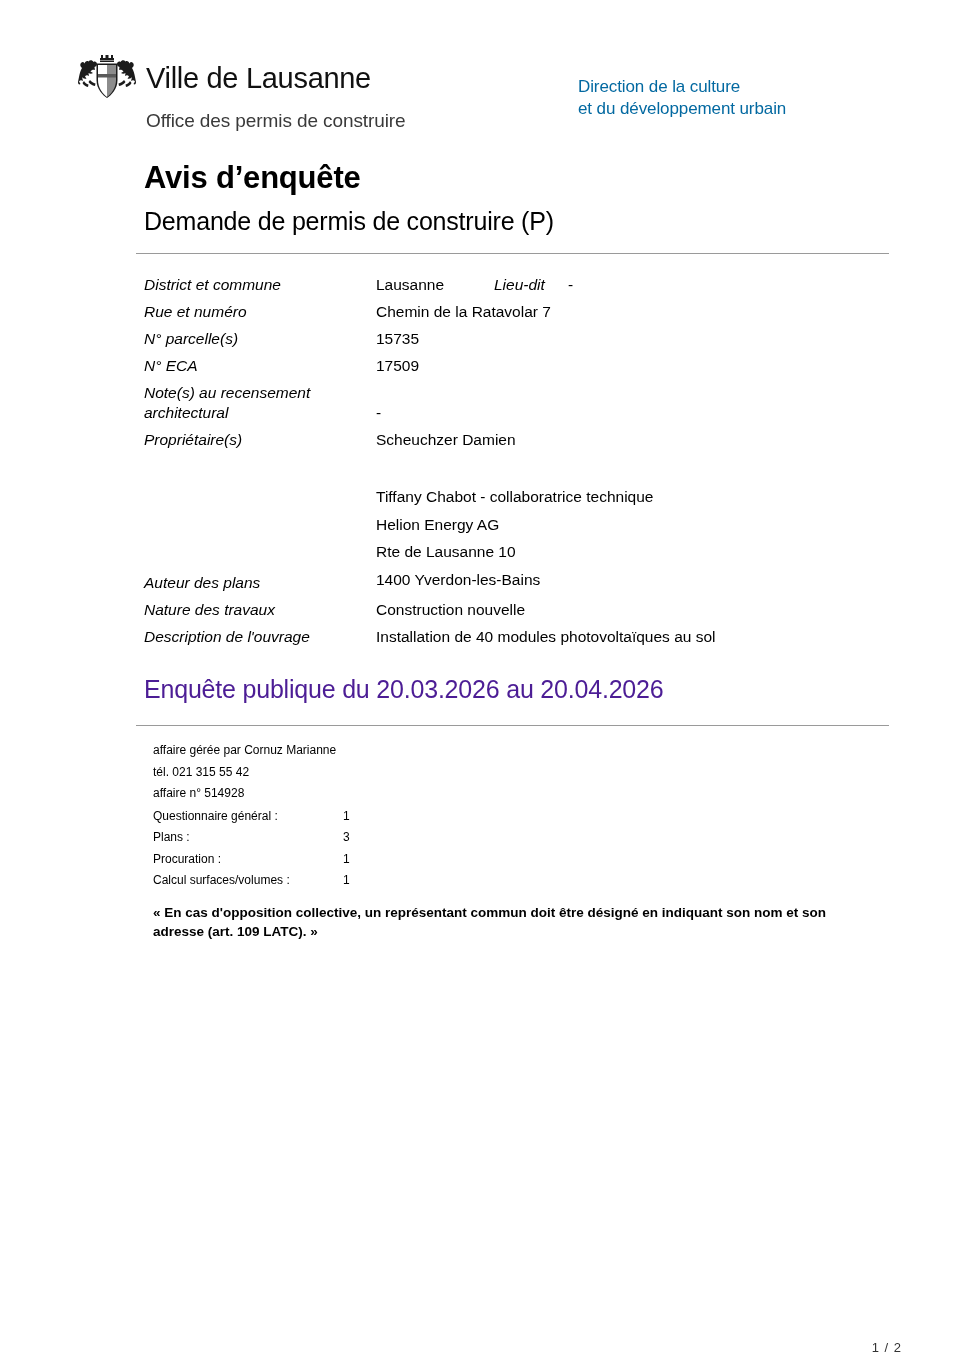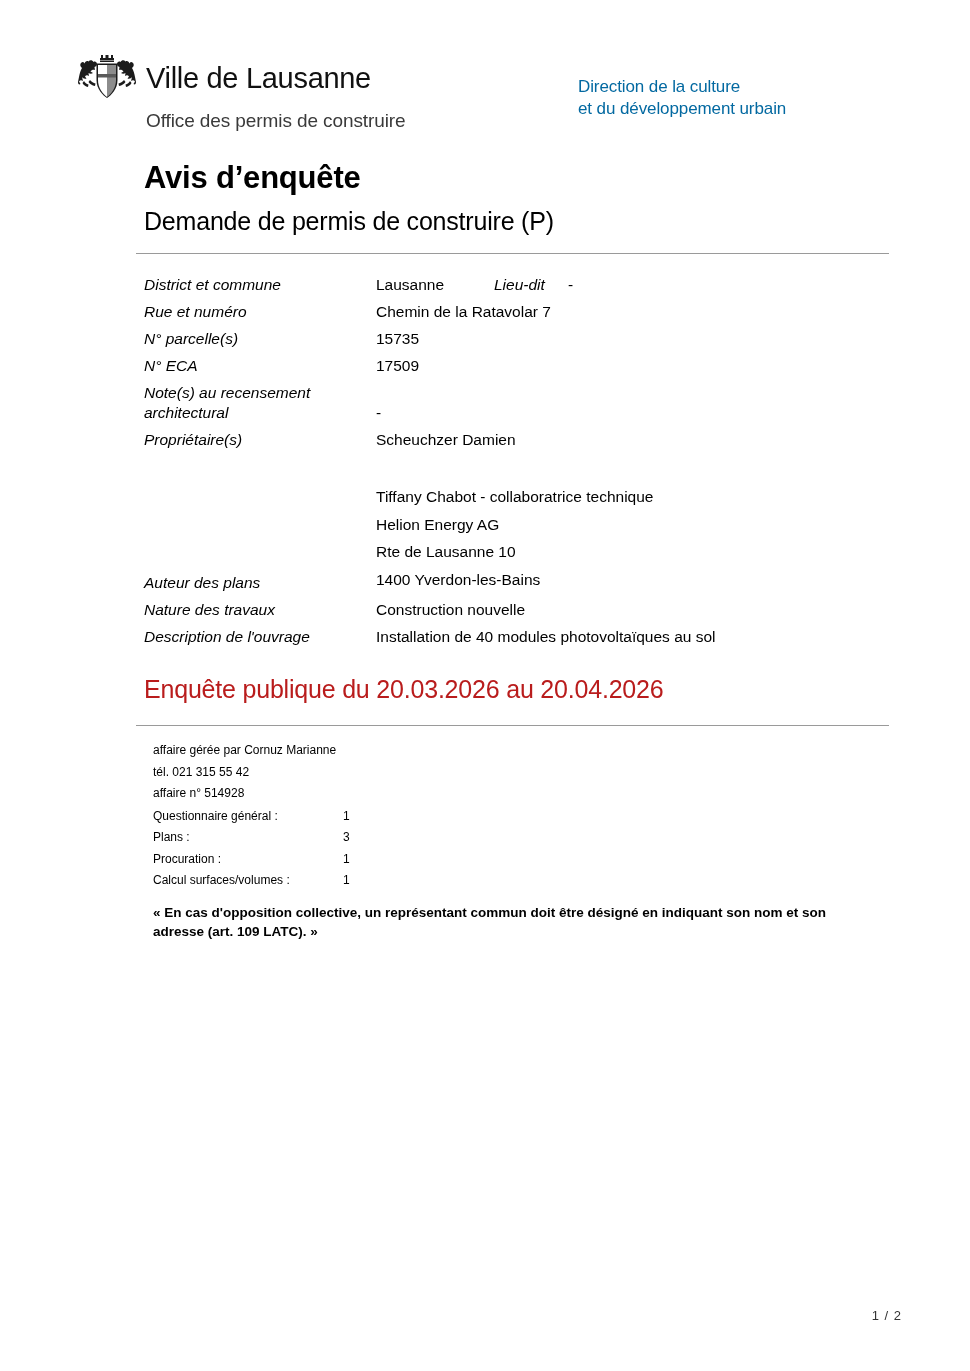--- a/index.html
+++ b/index.html
@@ -155,21 +155,21 @@
     color: #000;
   }
 
   
   .enquete {
     position: absolute;
     left: 144px;
     top: 675px;
     font-size: 25px;
     font-weight: normal;
-    color: #b91c1c;
+    color: #4c1d95;
     letter-spacing: -0.2px;
   }
 
   
   .meta {
     position: absolute;
     left: 153px;
     top: 740px;
     font-size: 12px;
     color: #000;
@@ -203,21 +203,21 @@
     font-size: 13.5px;
     font-weight: bold;
     line-height: 19px;
     color: #000;
   }
 
   
   .page-number {
     position: absolute;
     right: 68px;
-    top: 1308px;
+    top: 1340px;
     font-size: 13px;
     color: #333;
     letter-spacing: 1px;
   }
 </style>
 </head>
 <body>
 
 <div class="page">
 

